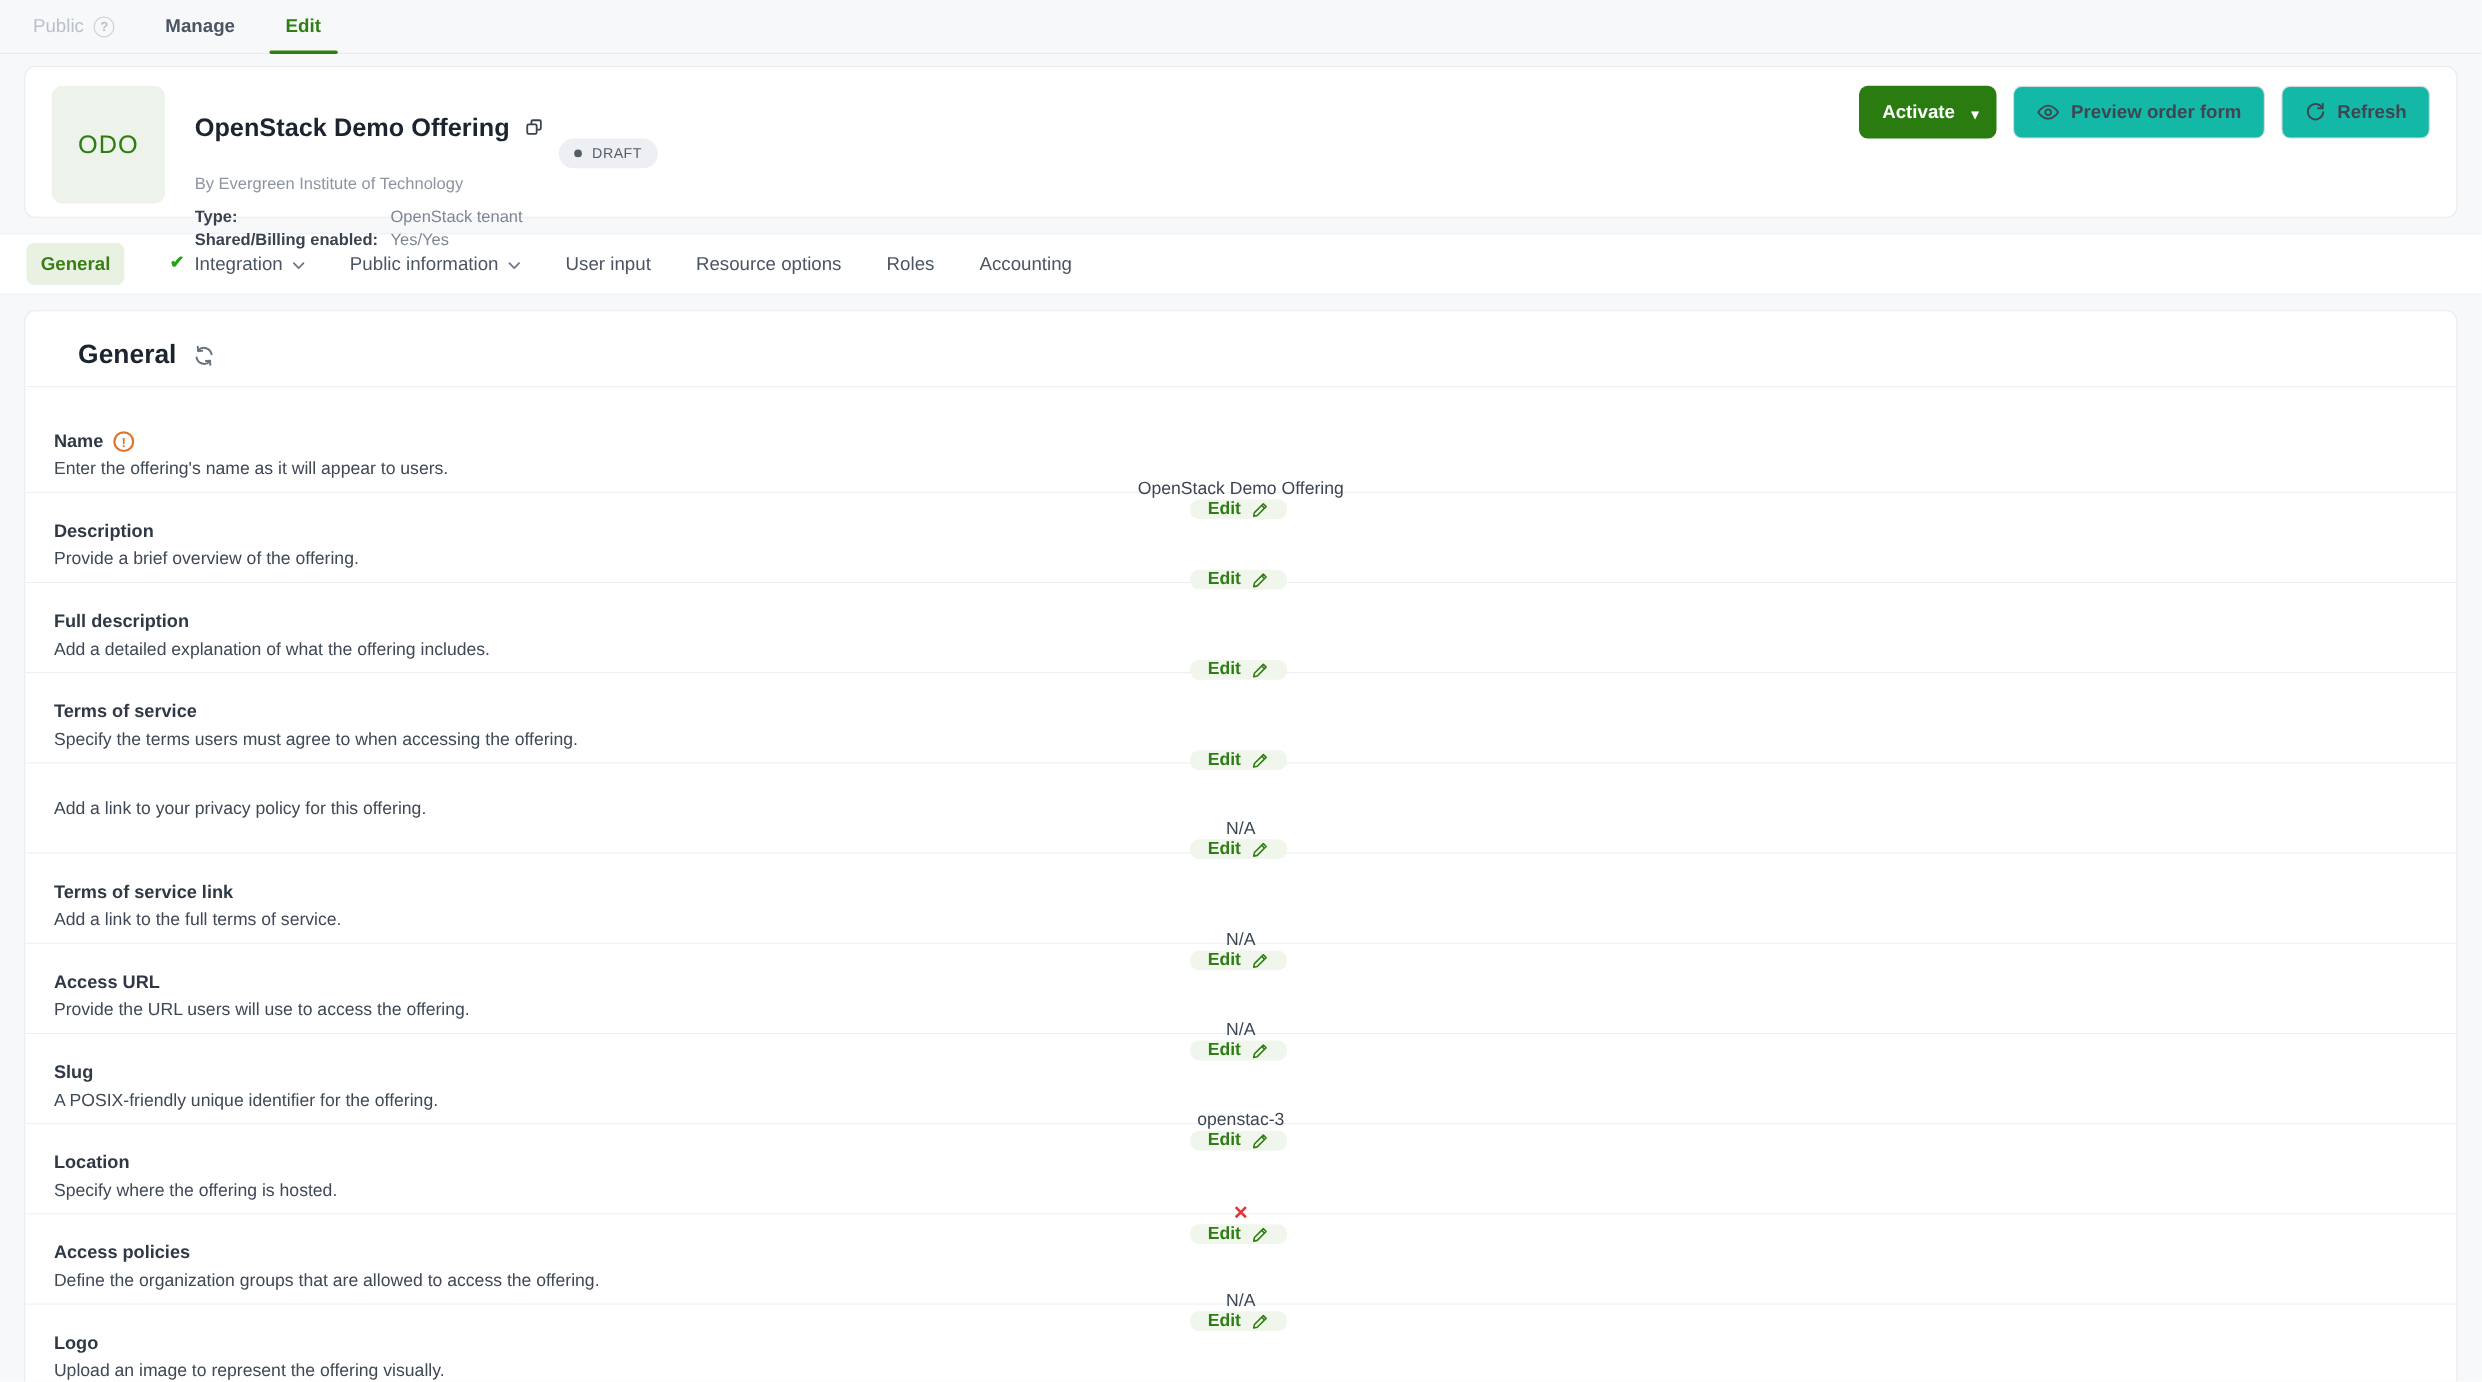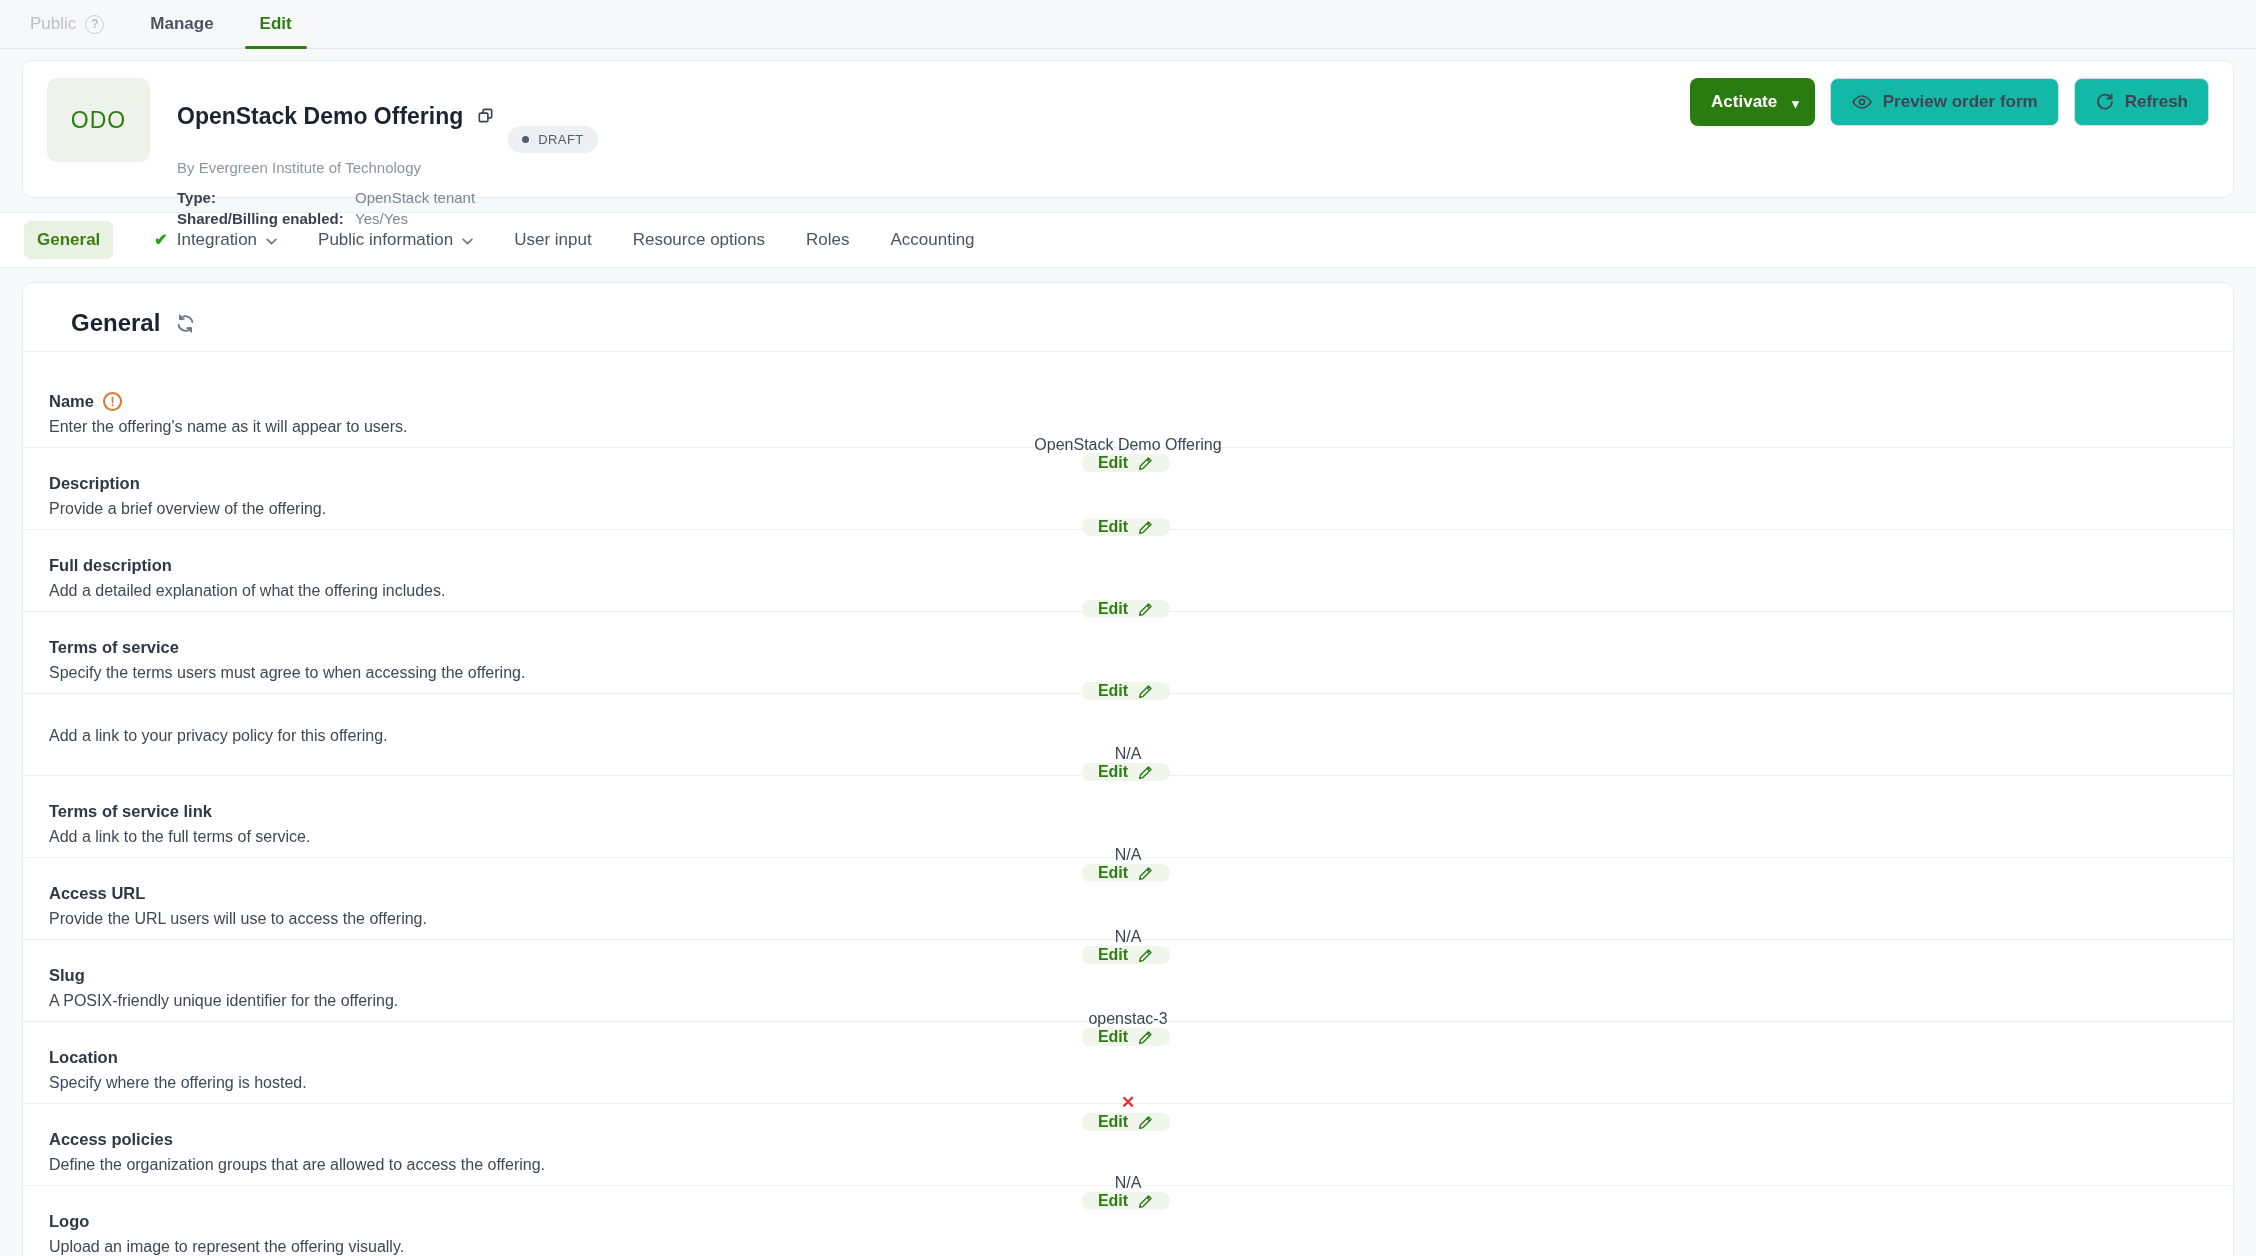--- a/index.html
+++ b/index.html
@@ -16,21 +16,21 @@
   
   .top-tabs { display:flex; align-items:center; gap:46px; height:49px; padding:0 30px; border-bottom:1px solid #e7e9ed; }
   .ttab { font-size:17px; font-weight:600; color:#4b5463; display:flex; align-items:center; gap:9px; height:100%; position:relative; cursor:pointer; }
   .ttab.muted { color:#b9c0ca; font-weight:500; }
   .help-circle { width:19px; height:19px; border:1.5px solid #c9cfd8; border-radius:50%; font-size:12px; font-weight:700; color:#b9c0ca; display:grid; place-items:center; }
   .ttab.active { color:#2e7d11; font-weight:700; }
   .ttab.active::after { content:""; position:absolute; left:-15px; right:-15px; bottom:-1px; height:3px; background:#2e7d11; border-radius:2px; }
 
   
   .header-card { margin:11px 22px 0; height:138px; background:#fff; border:1px solid #e9ebef; border-radius:10px; padding:17px 24px; display:flex; align-items:flex-start; }
-  .avatar { width:103px; height:84px; border-radius:10px; background:#edf3ea; color:#2e7d11; font-size:23px; font-weight:500; letter-spacing:1px; display:grid; place-items:center; flex-shrink:0; }
+  .avatar { width:103px; height:107px; border-radius:10px; background:#edf3ea; color:#2e7d11; font-size:23px; font-weight:500; letter-spacing:1px; display:grid; place-items:center; flex-shrink:0; }
   .header-info { margin-left:27px; flex:1; min-width:0; }
   .title-line { display:flex; align-items:center; gap:13px; }
   .title { font-size:23px; font-weight:700; color:#1c2430; line-height:28px; }
   .copy-icon { color:#3b4350; display:flex; cursor:pointer; }
   .draft-badge { display:inline-flex; align-items:center; gap:9px; background:#edeff2; border-radius:999px; padding:6px 14px; font-size:13px; font-weight:400; color:#545d6a; letter-spacing:.4px;margin-top:48px; }
   .draft-dot { width:7px; height:7px; border-radius:50%; background:#545d6a; }
   .byline { margin-top:6px; font-size:15px; color:#8d95a1; }
   .attrs { margin-top:11px; }
   .attr-row { display:flex; font-size:15px; line-height:21px; }
   .attr-label { width:178px; font-weight:700; color:#39424f; flex-shrink:0; }

